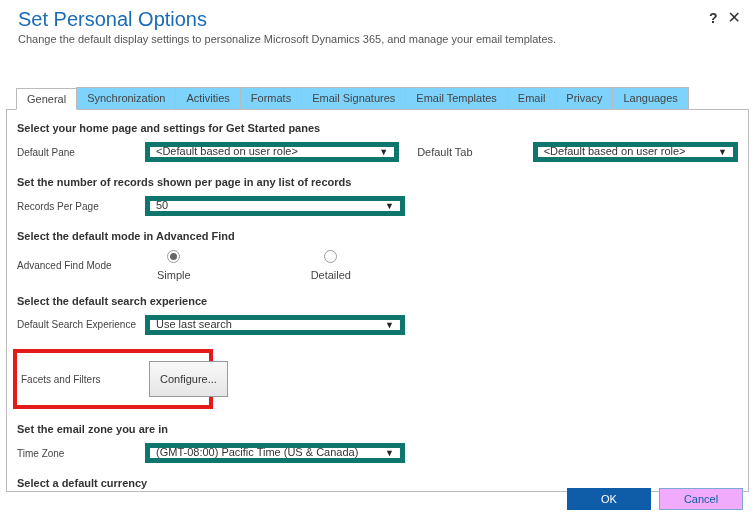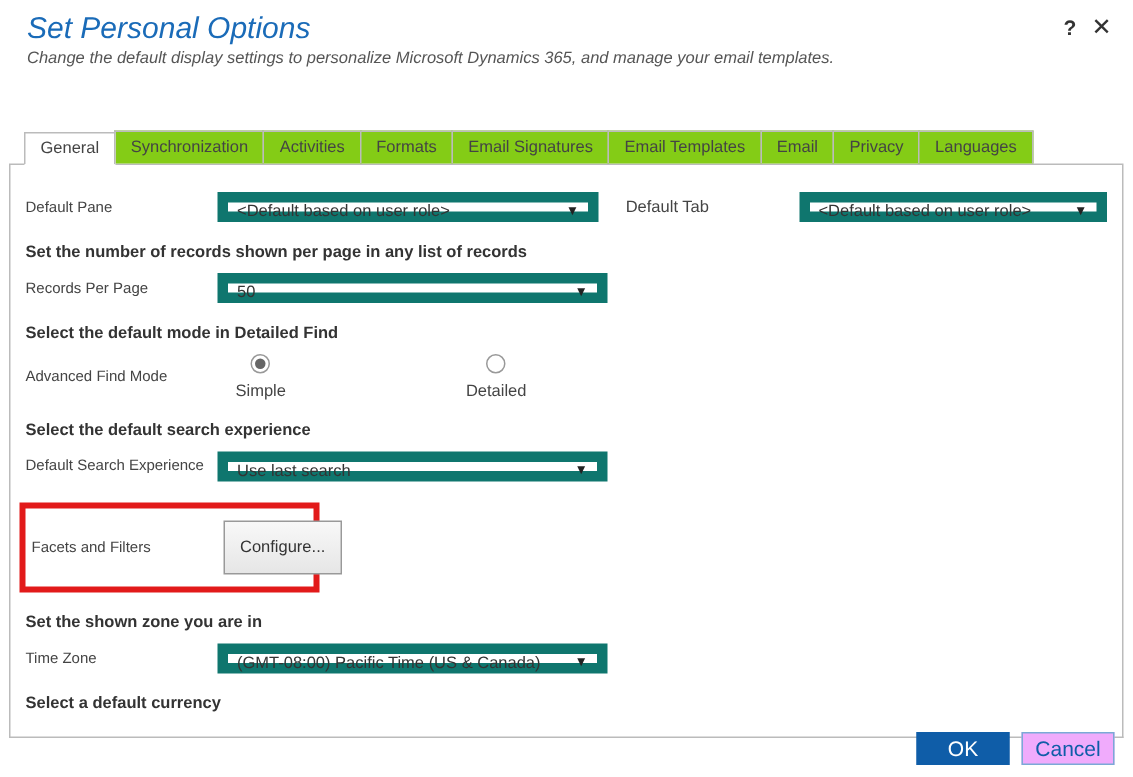--- a/index.html
+++ b/index.html
@@ -8,21 +8,20 @@
       font-size: 11px;
       color: #333;
       background: #fff;
       width: 755px;
       height: 518px;
       position: relative;
       overflow: hidden;
     }
     .header {
       padding: 8px 18px 12px 18px;
-      font-style: italic;
     }
     .title {
       font-size: 20px;
       color: #1a6bb8;
       font-weight: 400;
       margin-bottom: 2px;
     }
     .subtitle {
       font-size: 11px;
       color: #555;
@@ -47,21 +46,21 @@
       border-bottom: 1px solid #bbb;
       margin: 30px 6px 0 6px;
       padding-left: 10px;
     }
     .tab {
       padding: 4px 10px;
       font-size: 11px;
       color: #444;
       border: 1px solid #bbb;
       border-bottom: none;
-      background: #84cc16;
+      background: #7dd3fc;
       margin-right: -1px;
       cursor: pointer;
     }
     .tab.active {
       background: #fff;
       border-bottom: 1px solid #fff;
       position: relative;
       top: 1px;
     }
     .content-outer {
@@ -88,26 +87,26 @@
       align-items: center;
       margin: 6px 0;
     }
     .label-col {
       width: 128px;
       font-size: 10px;
       color: #444;
       flex-shrink: 0;
     }
     .select {
-      border: 7px solid #0f766e;
+      border: 5px solid #0f766e;
       height: 20px;
       padding: 0 6px;
       font-size: 11px;
       display: flex;
-      align-items: flex-start;
+      align-items: flex-end;
       justify-content: space-between;
       background: #fff;
       cursor: pointer;
     }
     .select-wide { width: 260px; }
     .select-mid { width: 260px; }
     .caret {
       font-size: 9px;
       color: #222;
     }
@@ -166,23 +165,23 @@
     }
     .spacer { height: 8px; }
     .footer {
       position: absolute;
       bottom: 8px;
       right: 12px;
       display: flex;
       gap: 8px;
     }
     .btn {
-      width: 62px;
+      width: 84px;
       height: 22px;
-      font-size: 14px;
+      font-size: 11px;
       display: inline-flex;
       align-items: center;
       justify-content: center;
       cursor: pointer;
     }
     .btn-primary {
       background: #0f5da8;
       color: #fff;
       border: 1px solid #0f5da8;
     }
@@ -213,20 +212,21 @@
   <div class="tab">Email Signatures</div>
   <div class="tab">Email Templates</div>
   <div class="tab">Email</div>
   <div class="tab">Privacy</div>
   <div class="tab">Languages</div>
 </div>
 
 <div class="content-outer">
   <div class="content">
 
+    <div class="section-heading">Select your home page and settings for Get Started panes</div>
     <div class="row">
       <div class="label-col">Default Pane</div>
       <div class="select select-wide">
         <span>&lt;Default based on user role&gt;</span>
         <span class="caret">▼</span>
       </div>
       <div class="inline-label">Default Tab</div>
       <div class="select" style="width:210px">
         <span>&lt;Default based on user role&gt;</span>
         <span class="caret">▼</span>
@@ -235,21 +235,21 @@
 
     <div class="section-heading">Set the number of records shown per page in any list of records</div>
     <div class="row">
       <div class="label-col">Records Per Page</div>
       <div class="select select-mid">
         <span>50</span>
         <span class="caret">▼</span>
       </div>
     </div>
 
-    <div class="section-heading">Select the default mode in Detailed Find</div>
+    <div class="section-heading">Select the default mode in Advanced Find</div>
     <div class="row">
       <div class="label-col">Advanced Find Mode</div>
       <div class="radio-set">
         <div class="radio-item">
           <span class="radio checked"></span>
           <span>Simple</span>
         </div>
         <div class="radio-item">
           <span class="radio"></span>
           <span>Detailed</span>
@@ -268,21 +268,21 @@
 
     <div class="spacer"></div>
 
     <div class="highlight-box">
       <div class="row">
         <div class="label-col">Facets and Filters</div>
         <div class="cfg-btn">Configure...</div>
       </div>
     </div>
 
-    <div class="section-heading">Set the shown zone you are in</div>
+    <div class="section-heading">Set the email zone you are in</div>
     <div class="row">
       <div class="label-col">Time Zone</div>
       <div class="select select-mid">
         <span>(GMT-08:00) Pacific Time (US &amp; Canada)</span>
         <span class="caret">▼</span>
       </div>
     </div>
 
     <div class="section-heading">Select a default currency</div>
 

